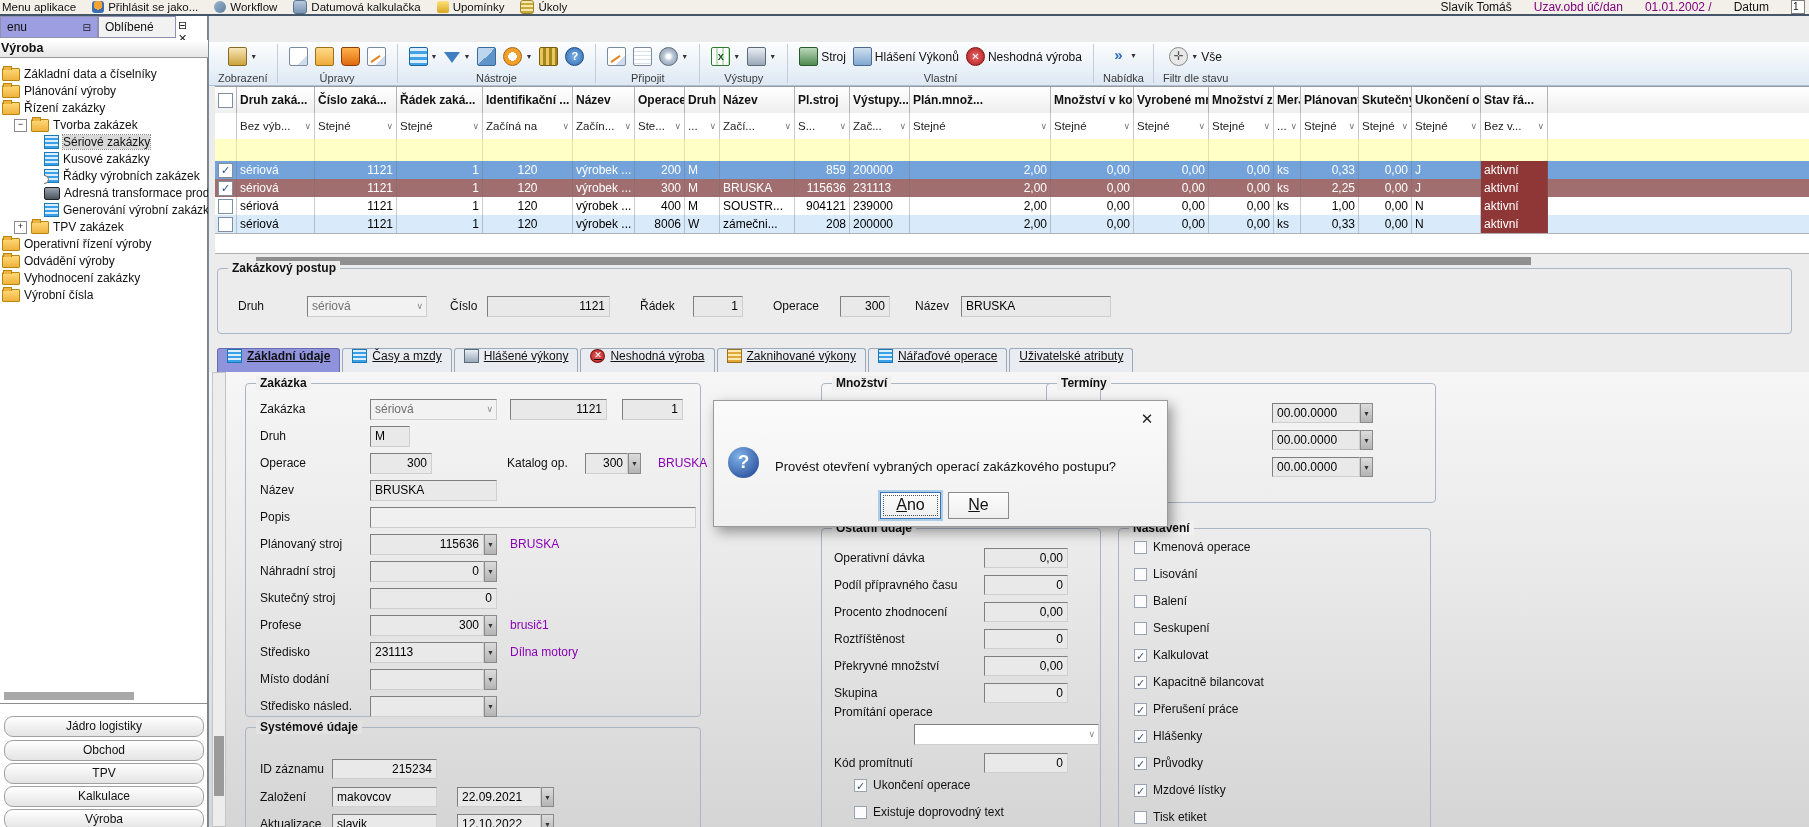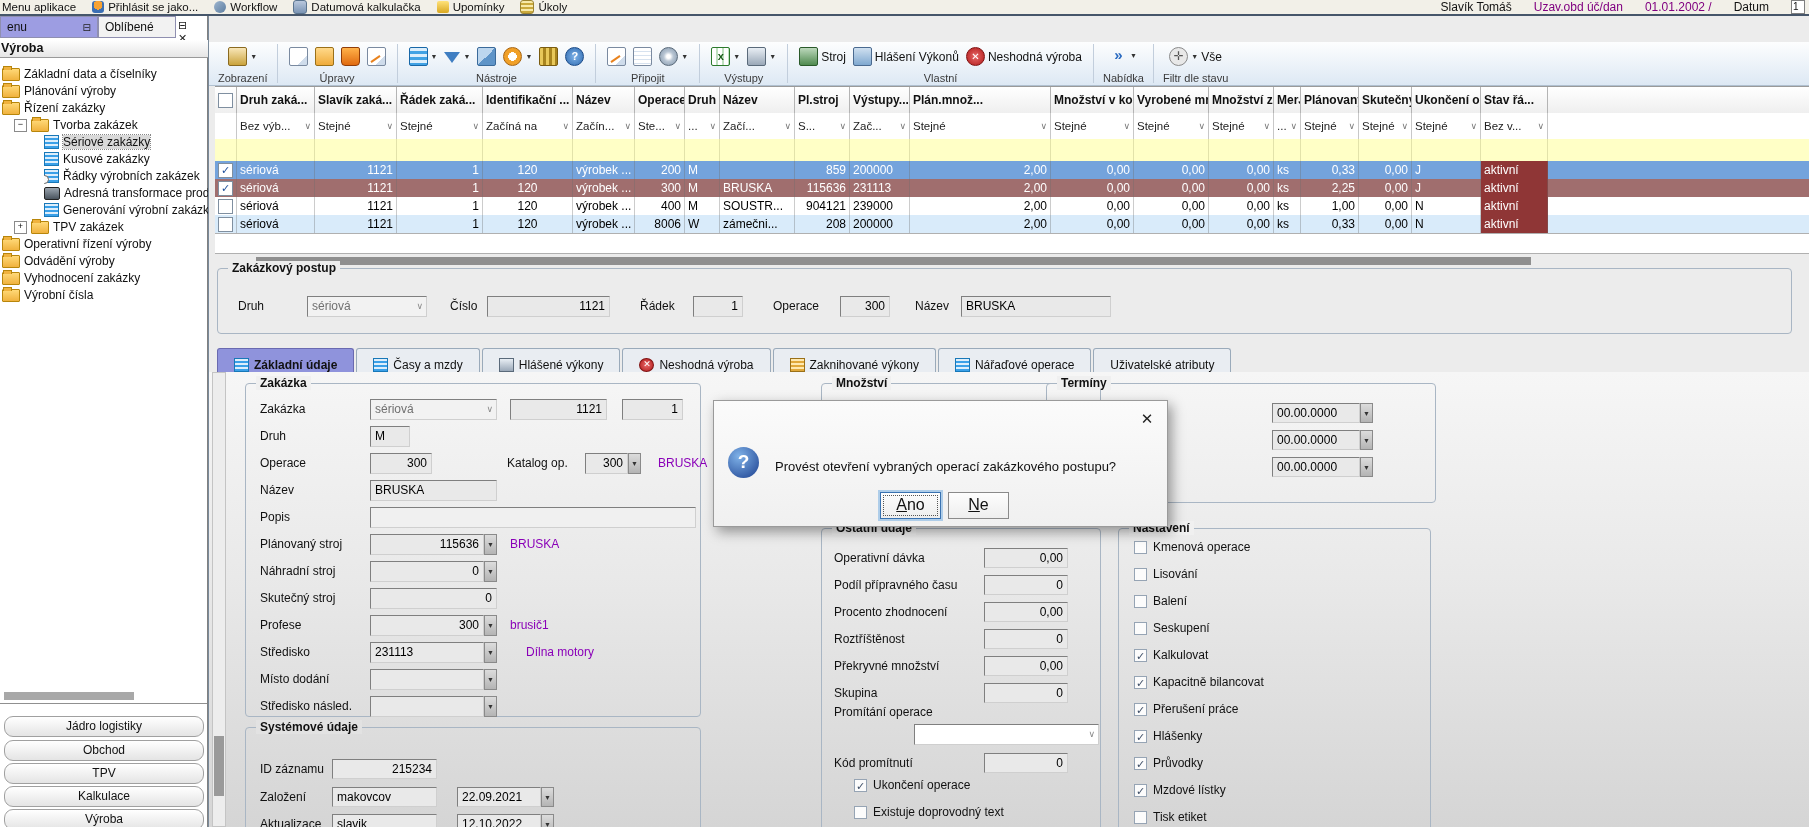--- a/index.html
+++ b/index.html
@@ -121,22 +121,22 @@
   .ddc{position:absolute;right:3px;top:0;color:#888;font-size:9px;line-height:19px;}
   .spin{position:absolute;width:13px;height:21px;background:linear-gradient(#dcdcdc,#b4b4b4);border:1px solid #8a8a8a;
         box-sizing:border-box;font-size:7px;text-align:center;line-height:19px;color:#333;}
   .plink{position:absolute;font-size:12px;color:#8a00b8;white-space:nowrap;}
   .ck{width:13px;height:13px;border:1px solid #96a4b4;background:#fcfcfc;display:inline-block;font-size:11px;
       line-height:12px;text-align:center;color:#3e4e66;font-weight:bold;box-sizing:border-box;flex:none;}
   .ckrow{position:absolute;display:flex;align-items:center;gap:6px;font-size:12px;white-space:nowrap;}
 
   
   #tabsrow{left:8px;top:331px;height:25px;display:flex;gap:2px;align-items:flex-end;}
-  .tab{display:flex;align-items:flex-end;gap:5px;height:23px;padding:0 16px;border:1px solid #9aaaba;border-bottom:none;
-       border-radius:3px 3px 0 0;background:#e9edf2;font-size:12px;white-space:nowrap;cursor:pointer;}
+  .tab{display:flex;align-items:flex-start;gap:5px;height:23px;padding:0 9px;border:1px solid #9aaaba;border-bottom:none;
+       border-radius:3px 3px 0 0;background:#e9edf2;font-size:12px;white-space:nowrap;cursor:pointer;text-decoration:underline;}
   .tab.active{background:#8f93dc;font-weight:bold;border-color:#6a6ab0;}
   .tico{width:13px;height:12px;flex:none;}
   .tico.blue{border:1px solid #1878b8;background:repeating-linear-gradient(180deg,#ddeefb 0 2px,#3aa0e8 2px 4px);}
   .tico.printer{border:1px solid #5a6a7a;background:linear-gradient(#e8eef4,#9aa8b8);}
   .tico.redx{border:1px solid #801010;background:radial-gradient(#e86a6a,#b01818);border-radius:50%;color:#fff;
              font-size:9px;line-height:11px;text-align:center;font-weight:bold;}
   .tico.cal{border:1px solid #9a7018;background:repeating-linear-gradient(180deg,#ffe9b0 0 2px,#e0a83a 2px 4px);}
 
   
   #formpanel{left:0;top:356px;width:1601px;height:455px;background:linear-gradient(180deg,#f6f6f6,#e9e9e9 45%,#d5d5d5);}
@@ -411,21 +411,21 @@
         <span class="tlabel">Filtr dle stavu</span>
       </div>
     </div>
 
     <div id="grid" class="abs">
       <div class="g-row" id="g-header">
         <div class="gc c0">
             <span class="cb"></span>
           </div>
         <div class="gc c1">Druh zaká...</div>
-        <div class="gc c2">Slavík zaká...</div>
+        <div class="gc c2">Číslo zaká...</div>
         <div class="gc c3">Řádek zaká...</div>
         <div class="gc c4">Identifikační ...</div>
         <div class="gc c5">Název</div>
         <div class="gc c6">Operace</div>
         <div class="gc c7">Druh</div>
         <div class="gc c8">Název</div>
         <div class="gc c9">Pl.stroj</div>
         <div class="gc c10">Výstupy...</div>
         <div class="gc c11">Plán.množ...</div>
         <div class="gc c12">Množství v koop...</div>
@@ -726,21 +726,21 @@
       <span class="fld right" style="left:124px;top:204px;width:127px;">0</span>
 
       <span class="flabel" style="left:14px;top:234px;">Profese</span>
       <span class="fld right" style="left:124px;top:231px;width:114px;">300</span>
       <span class="spin" style="left:238px;top:231px;">▼</span>
       <span class="plink" style="left:264px;top:234px;">brusič1</span>
 
       <span class="flabel" style="left:14px;top:261px;">Středisko</span>
       <span class="fld" style="left:124px;top:258px;width:114px;">231113</span>
       <span class="spin" style="left:238px;top:258px;">▼</span>
-      <span class="plink" style="left:280px;top:261px;text-align:right;">Dílna motory</span>
+      <span class="plink" style="left:264px;top:261px;text-align:right;">Dílna motory</span>
 
       <span class="flabel" style="left:14px;top:288px;">Místo dodání</span>
       <span class="fld" style="left:124px;top:285px;width:114px;"></span>
       <span class="spin" style="left:238px;top:285px;">▼</span>
 
       <span class="flabel" style="left:14px;top:315px;">Středisko násled.</span>
       <span class="fld" style="left:124px;top:312px;width:114px;"></span>
       <span class="spin" style="left:238px;top:312px;">▼</span>
     </div>
 

